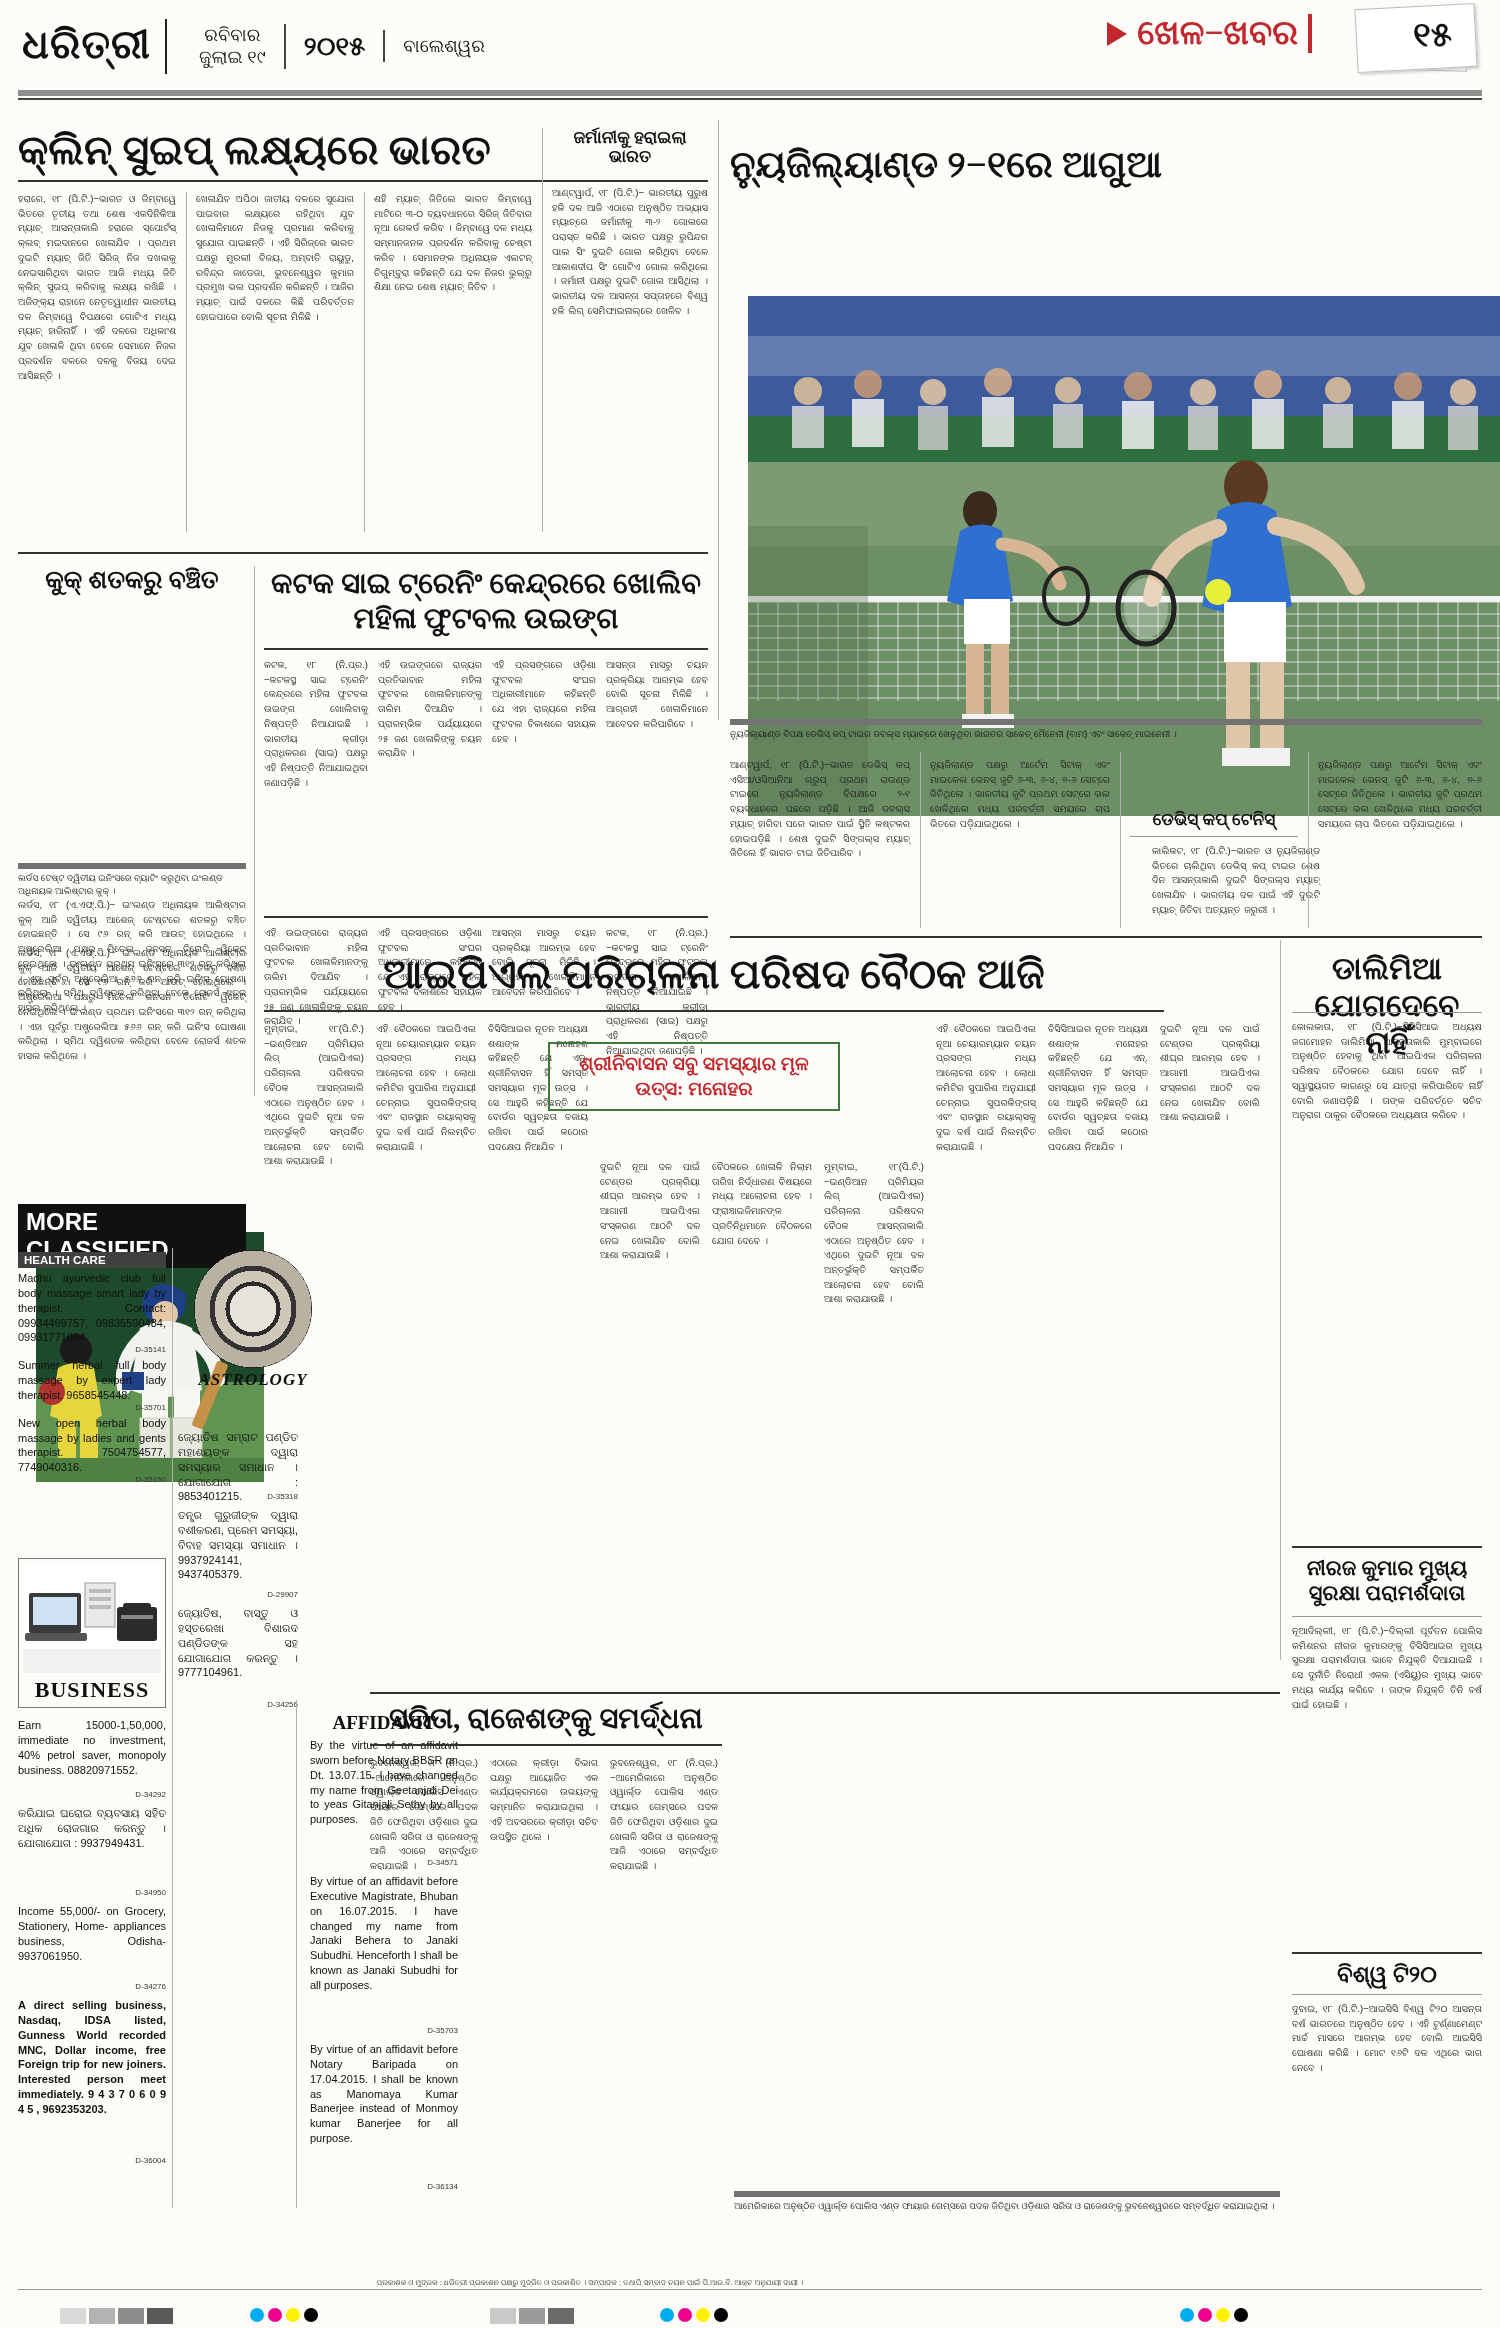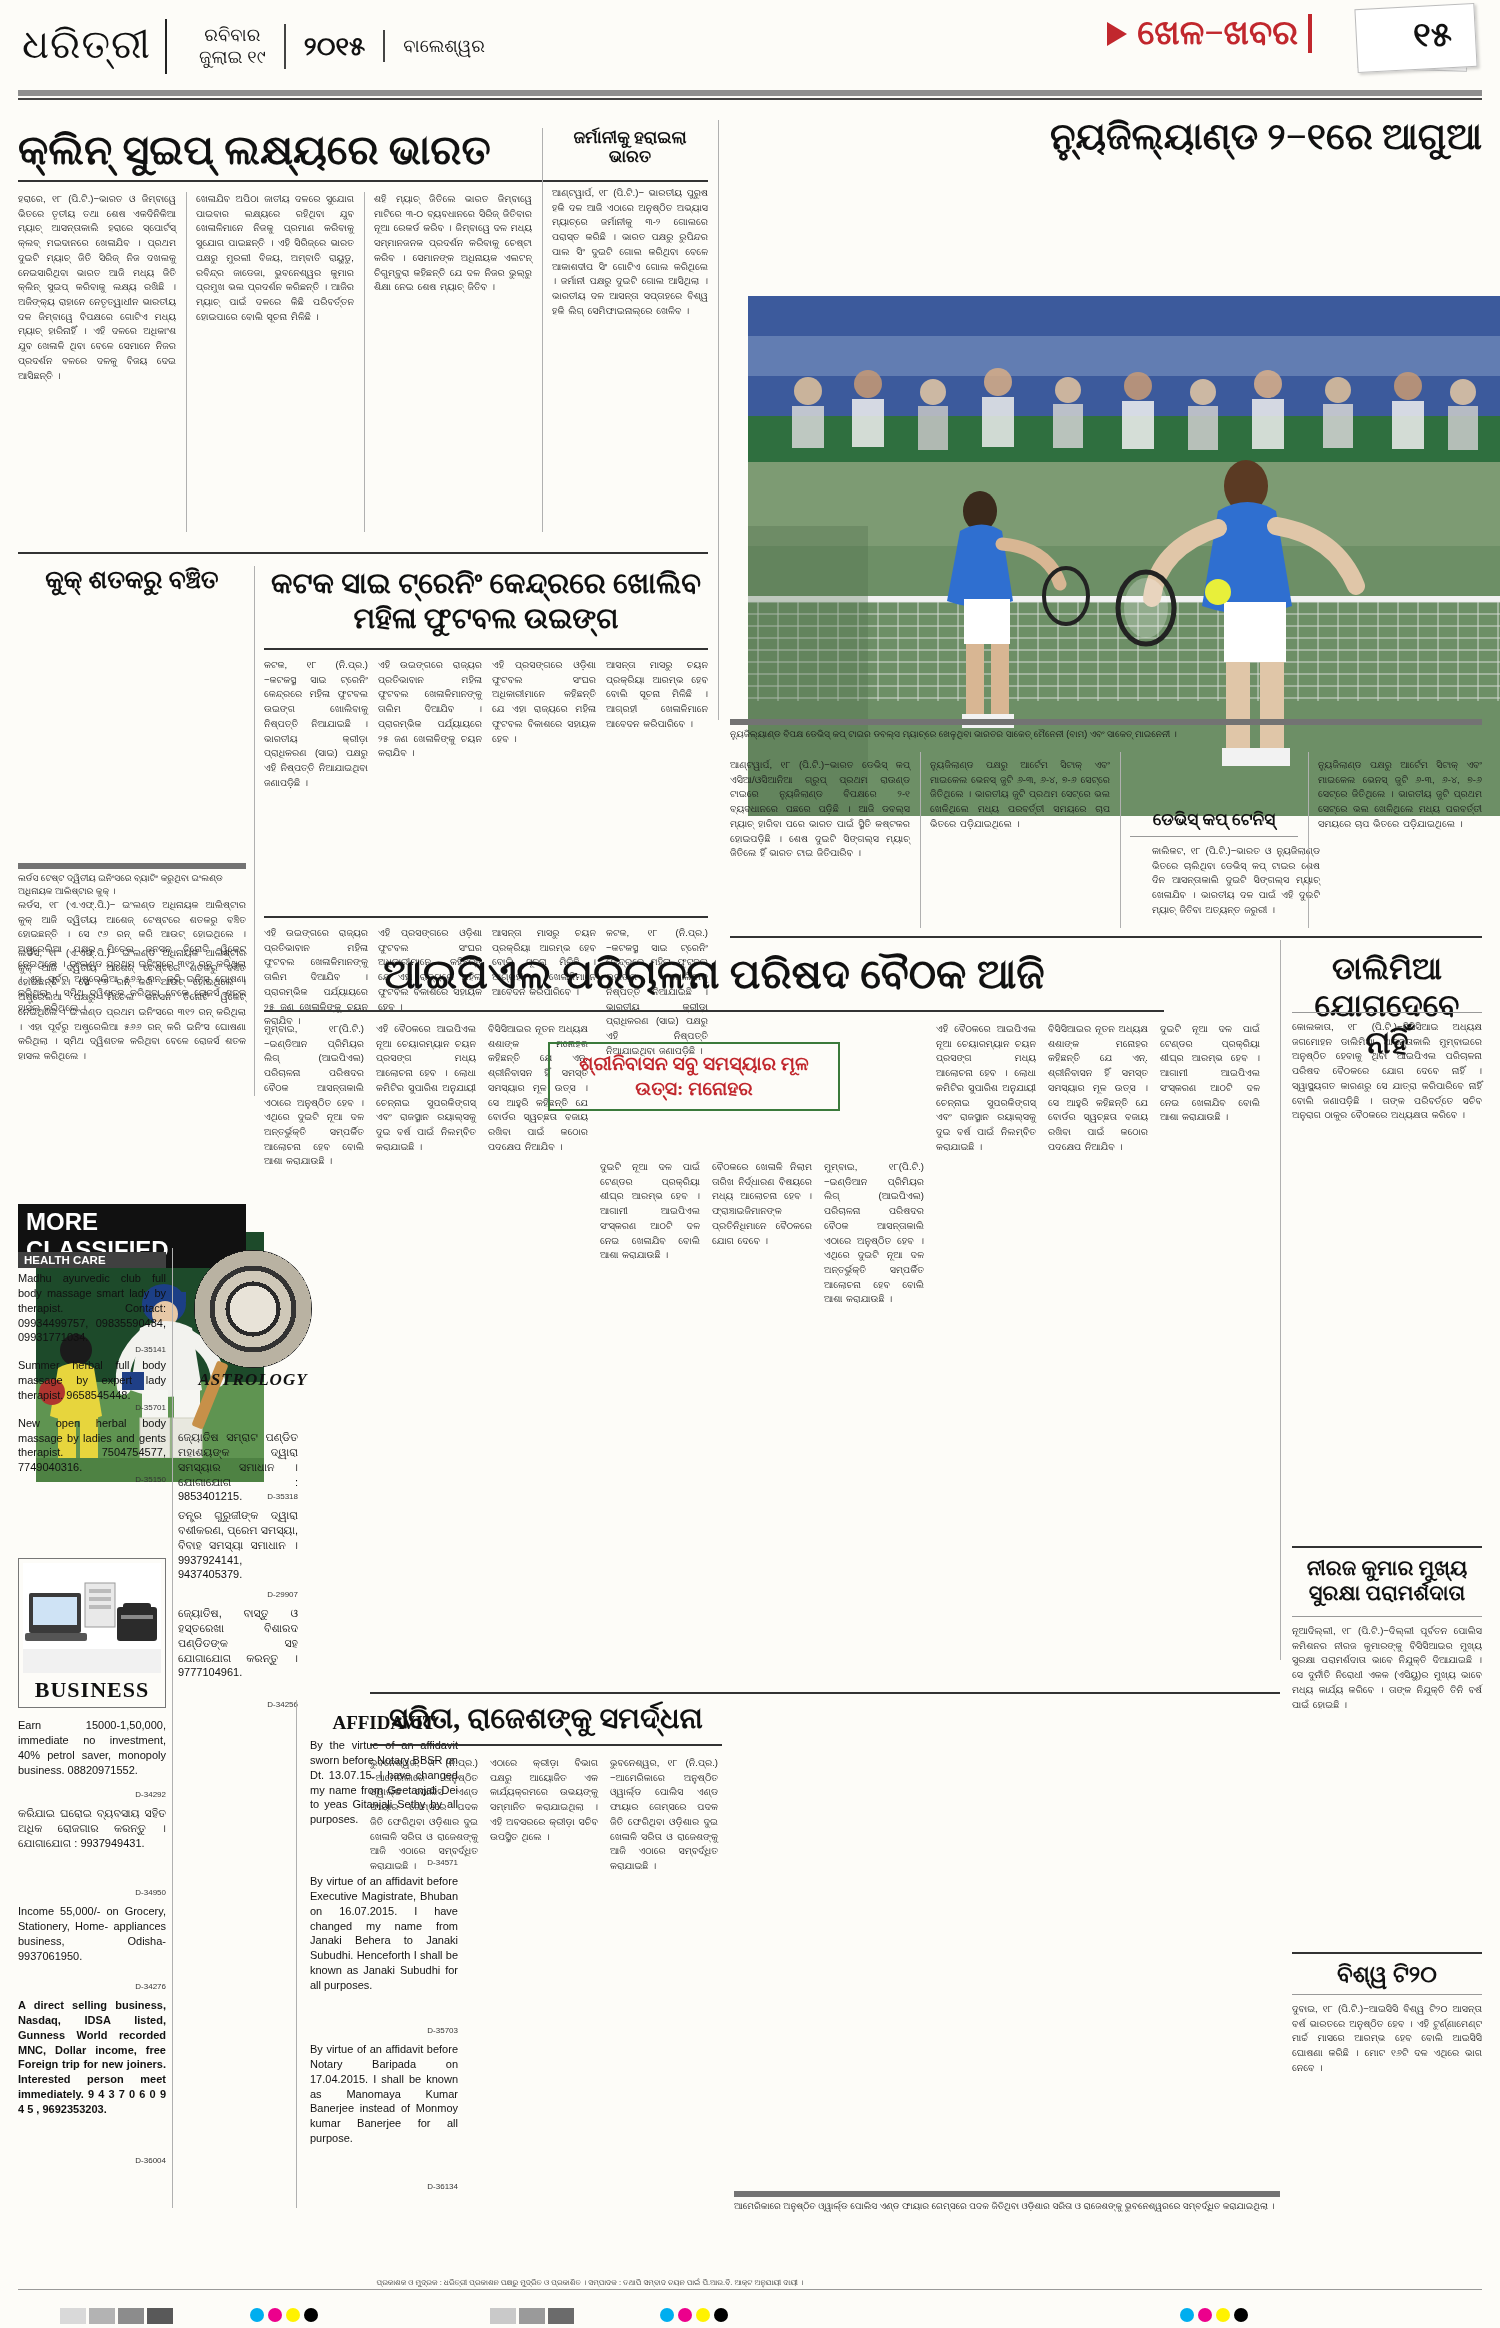--- a/index.html
+++ b/index.html
@@ -14,21 +14,21 @@
   }
   .page { width:1500px; height:2328px; position:relative; padding:0 18px; }
 
   
   .masthead {
     height:86px; display:flex; align-items:center; position:relative;
     border-bottom:none; padding-top:6px;
   }
   .logo {
     font-family:"Liberation Serif", serif;
-    font-size:40px; font-weight:normal; letter-spacing:1px;
+    font-size:40px; font-weight:bold; letter-spacing:1px;
     padding:2px 16px 6px 4px; color:#111;
   }
   .logo-box { border-right:2px solid #222; padding-right:14px; margin-right:14px; }
   .mast-dates { display:flex; align-items:center; gap:0; font-size:18px; }
   .mast-cell { padding:0 18px; border-right:2px solid #444; line-height:1.25; text-align:center; }
   .mast-cell.big { font-size:26px; font-weight:bold; }
   .mast-cell.last { border-right:none; }
   .khela {
     position:absolute; right:170px; top:14px;
     display:flex; align-items:center; gap:10px;
@@ -153,21 +153,21 @@
   <div class="vline" style="left:186px;top:192px;height:340px;"></div>
   <div class="col body-text" style="left:196px;top:192px;width:158px;height:340px;">ଖେଳାଯିବ ଅପିଠା ଜାତୀୟ ଦଳରେ ସୁଯୋଗ ପାଇବାର ଲକ୍ଷ୍ୟରେ ରହିଥିବା ଯୁବ ଖେଳାଳିମାନେ ନିଜକୁ ପ୍ରମାଣ କରିବାକୁ ସୁଯୋଗ ପାଇଛନ୍ତି । ଏହି ସିରିଜ୍‌ରେ ଭାରତ ପକ୍ଷରୁ ମୁରଲୀ ବିଜୟ, ଅମ୍ବାତି ରାୟୁଡୁ, ରବିନ୍ଦ୍ର ଜାଡେଜା, ଭୁବନେଶ୍ୱର କୁମାର ପ୍ରମୁଖ ଭଲ ପ୍ରଦର୍ଶନ କରିଛନ୍ତି । ଆଜିର ମ୍ୟାଚ୍ ପାଇଁ ଦଳରେ କିଛି ପରିବର୍ତ୍ତନ ହୋଇପାରେ ବୋଲି ସୂଚନା ମିଳିଛି ।</div>
   <div class="vline" style="left:364px;top:192px;height:340px;"></div>
   <div class="col body-text" style="left:374px;top:192px;width:158px;height:340px;">ଶହି ମ୍ୟାଚ୍ ଜିତିଲେ ଭାରତ ଜିମ୍ବାୱେ ମାଟିରେ ୩-୦ ବ୍ୟବଧାନରେ ସିରିଜ୍ ଜିତିବାର ନୂଆ ରେକର୍ଡ କରିବ । ଜିମ୍ବାୱେ ଦଳ ମଧ୍ୟ ସମ୍ମାନଜନକ ପ୍ରଦର୍ଶନ କରିବାକୁ ଚେଷ୍ଟା କରିବ । ସେମାନଙ୍କ ଅଧିନାୟକ ଏଲଟନ୍ ଚିଗୁମ୍ବୁରା କହିଛନ୍ତି ଯେ ଦଳ ନିଜର ଭୁଲ୍‌ରୁ ଶିକ୍ଷା ନେଇ ଶେଷ ମ୍ୟାଚ୍ ଜିତିବ ।</div>
   <div class="vline" style="left:542px;top:128px;height:404px;"></div>
 
   <div class="col hl" style="left:552px;top:128px;width:156px;font-size:17px;text-align:center;">ଜର୍ମାନୀକୁ ହରାଇଲା ଭାରତ</div>
   <div class="col body-text" style="left:552px;top:186px;width:156px;height:346px;">ଆଣ୍ଟୱାର୍ପ, ୧୮ (ପି.ଟି.)− ଭାରତୀୟ ପୁରୁଷ ହକି ଦଳ ଆଜି ଏଠାରେ ଅନୁଷ୍ଠିତ ଅଭ୍ୟାସ ମ୍ୟାଚ୍‌ରେ ଜର୍ମାନୀକୁ ୩-୨ ଗୋଲରେ ପରାସ୍ତ କରିଛି । ଭାରତ ପକ୍ଷରୁ ରୁପିନ୍ଦର ପାଲ ସିଂ ଦୁଇଟି ଗୋଲ କରିଥିବା ବେଳେ ଆକାଶଦୀପ ସିଂ ଗୋଟିଏ ଗୋଲ କରିଥିଲେ । ଜର୍ମାନୀ ପକ୍ଷରୁ ଦୁଇଟି ଗୋଲ ଆସିଥିଲା । ଭାରତୀୟ ଦଳ ଆସନ୍ତା ସପ୍ତାହରେ ବିଶ୍ୱ ହକି ଲିଗ୍ ସେମିଫାଇନାଲ୍‌ରେ ଖେଳିବ ।</div>
   <div class="vline" style="left:718px;top:120px;height:600px;"></div>
 
-  <div class="col hl" style="left:730px;top:116px;width:752px;font-size:37px;text-align:right;">ନ୍ୟୁଜିଲ୍ୟାଣ୍ଡ ୨−୧ରେ ଆଗୁଆ</div>
+  <div class="col hl" style="left:730px;top:144px;width:752px;font-size:37px;text-align:left;">ନ୍ୟୁଜିଲ୍ୟାଣ୍ଡ ୨−୧ରେ ଆଗୁଆ</div>
 
   <div class="col photo" style="left:730px;top:190px;width:752px;height:520px;">
     <svg width="752" height="520" viewBox="0 0 752 520" preserveAspectRatio="none">
       <rect width="752" height="520" fill="#6e8f6b"></rect>
       <rect y="0" width="752" height="150" fill="#3c5a9c"></rect>
       <rect y="40" width="752" height="40" fill="#88a0c8" opacity=".5"></rect>
       <rect y="120" width="752" height="46" fill="#2f6f3f"></rect>
       <rect y="166" width="752" height="354" fill="#7d9b73"></rect>
       <rect y="250" width="752" height="270" fill="#6d8f66"></rect>
 

